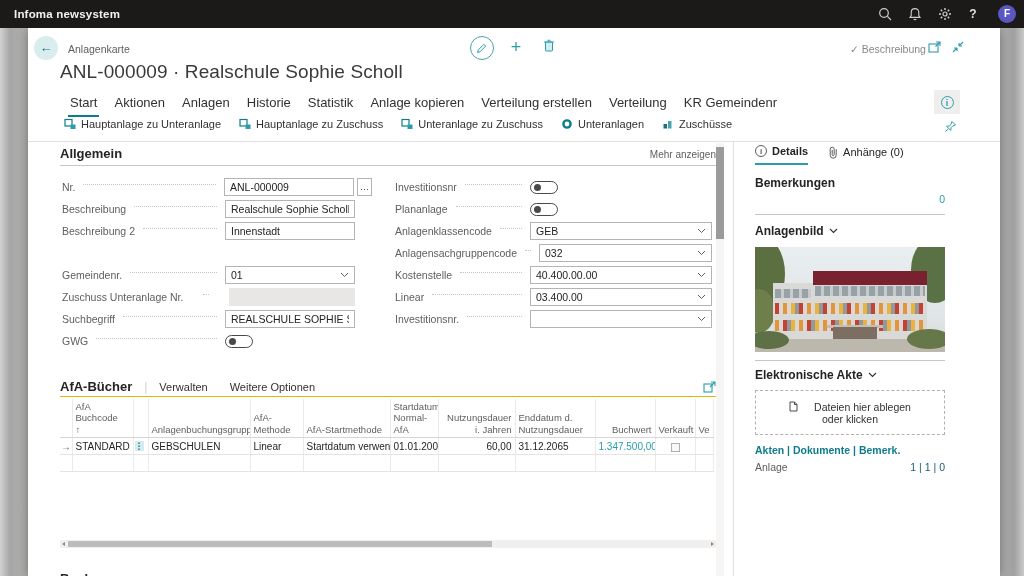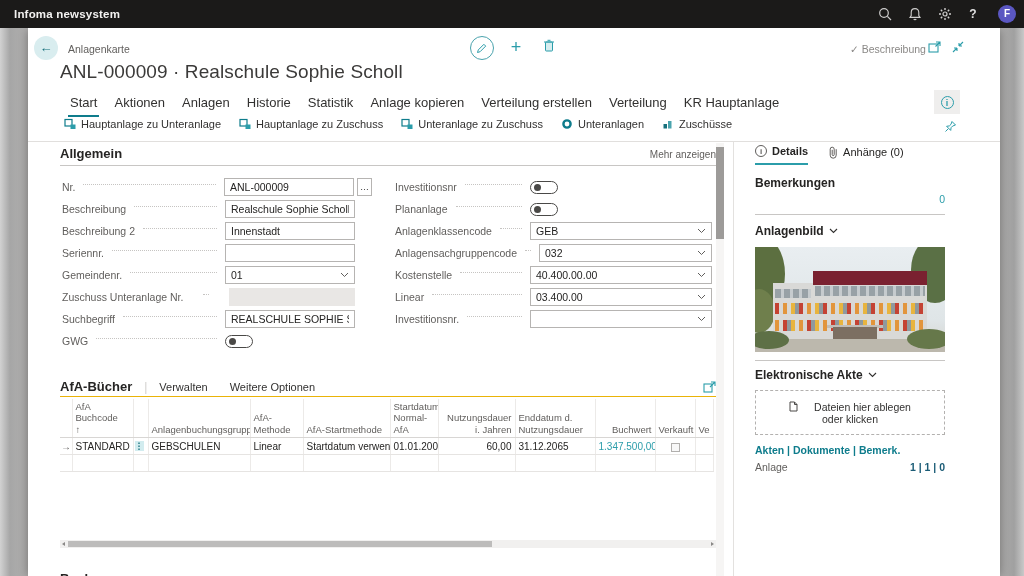--- a/index.html
+++ b/index.html
@@ -96,21 +96,21 @@
   .p-div { position:absolute; left:727px; width:190px; border-top:1px solid #c8c6c4; }
 
   .photo { position:absolute; left:727px; top:219px; width:190px; height:105px; overflow:hidden; background:#e6ecef; cursor:pointer; }
   .photo div { position:absolute; }
 
   .dropzone { position:absolute; left:727px; top:362px; width:190px; height:45px; border:1px dashed #b3b1af; display:flex; flex-direction:column; align-items:center; justify-content:center; cursor:pointer; }
   .dz-line { font-size:10.5px; color:#323130; display:flex; align-items:center; gap:16px; }
   .p-links { position:absolute; left:727px; top:416px; font-size:10.5px; font-weight:bold; color:#0e7c8c; cursor:pointer; }
   .p-row { position:absolute; left:727px; top:433px; width:190px; display:flex; }
   .p-row .lbl { font-size:10.5px; color:#605e5c; }
-  .p-row .cnt { margin-left:auto; font-size:10.5px; font-weight:bold; color:#1b5c76; cursor:pointer; }
+  .p-row .cnt { margin-left:auto; font-size:10.5px; font-weight:normal; color:#1b5c76; cursor:pointer; }
 
   svg { display:block; }
 </style>
 </head>
 <body>
 
 <div class="topbar">
   <span class="apptitle">Infoma newsystem</span>
   <span class="tb-ic" style="right:132px;">
     <svg width="14" height="14" viewBox="0 0 14 14">
@@ -183,21 +183,21 @@
 
   <div class="menubar">
     <span class="tab active">Start</span>
     <span class="tab">Aktionen</span>
     <span class="tab">Anlagen</span>
     <span class="tab">Historie</span>
     <span class="tab">Statistik</span>
     <span class="tab">Anlage kopieren</span>
     <span class="tab">Verteilung erstellen</span>
     <span class="tab">Verteilung</span>
-    <span class="tab">KR Hauptanlage</span>
+    <span class="tab">KR Gemeindenr</span>
   </div>
   <div class="info-btn">
       <span class="circle-i">i</span>
     </div>
 
   <div class="actionbar">
     <span class="act">
       <svg width="12" height="12" viewBox="0 0 12 12">
           <rect x="1" y="1.5" width="7" height="6.5" fill="none" stroke="#0e7c8c" stroke-width="1.2"></rect>
           <rect x="6.5" y="6.5" width="5" height="4.5" fill="#2b9daa"></rect>
@@ -253,25 +253,20 @@
   </div>
   <div class="frow" style="left:34px; top:172px; width:293px;">
     <span class="flabel">Beschreibung</span>
       <span class="leader"></span>
     <input class="tin" value="Realschule Sophie Scholl" style="">
   </div>
   <div class="frow" style="left:34px; top:194px; width:293px;">
     <span class="flabel">Beschreibung 2</span>
       <span class="leader"></span>
     <input class="tin" value="Innenstadt" style="">
-  </div>
-  <div class="frow" style="left:34px; top:216px; width:293px;">
-    <span class="flabel">Seriennr.</span>
-      <span class="leader"></span>
-    <input class="tin" value="" style="">
   </div>
   <div class="frow" style="left:34px; top:238px; width:293px;">
     <span class="flabel">Gemeindenr.</span>
       <span class="leader"></span>
     <span class="select narrow">
       <span class="sel-val">01</span>
       <svg width="9" height="6" viewBox="0 0 9 6">
           <polyline points="1,1 4.5,4.5 8,1" fill="none" stroke="#605e5c" stroke-width="1"></polyline>
         </svg>
     </span>

